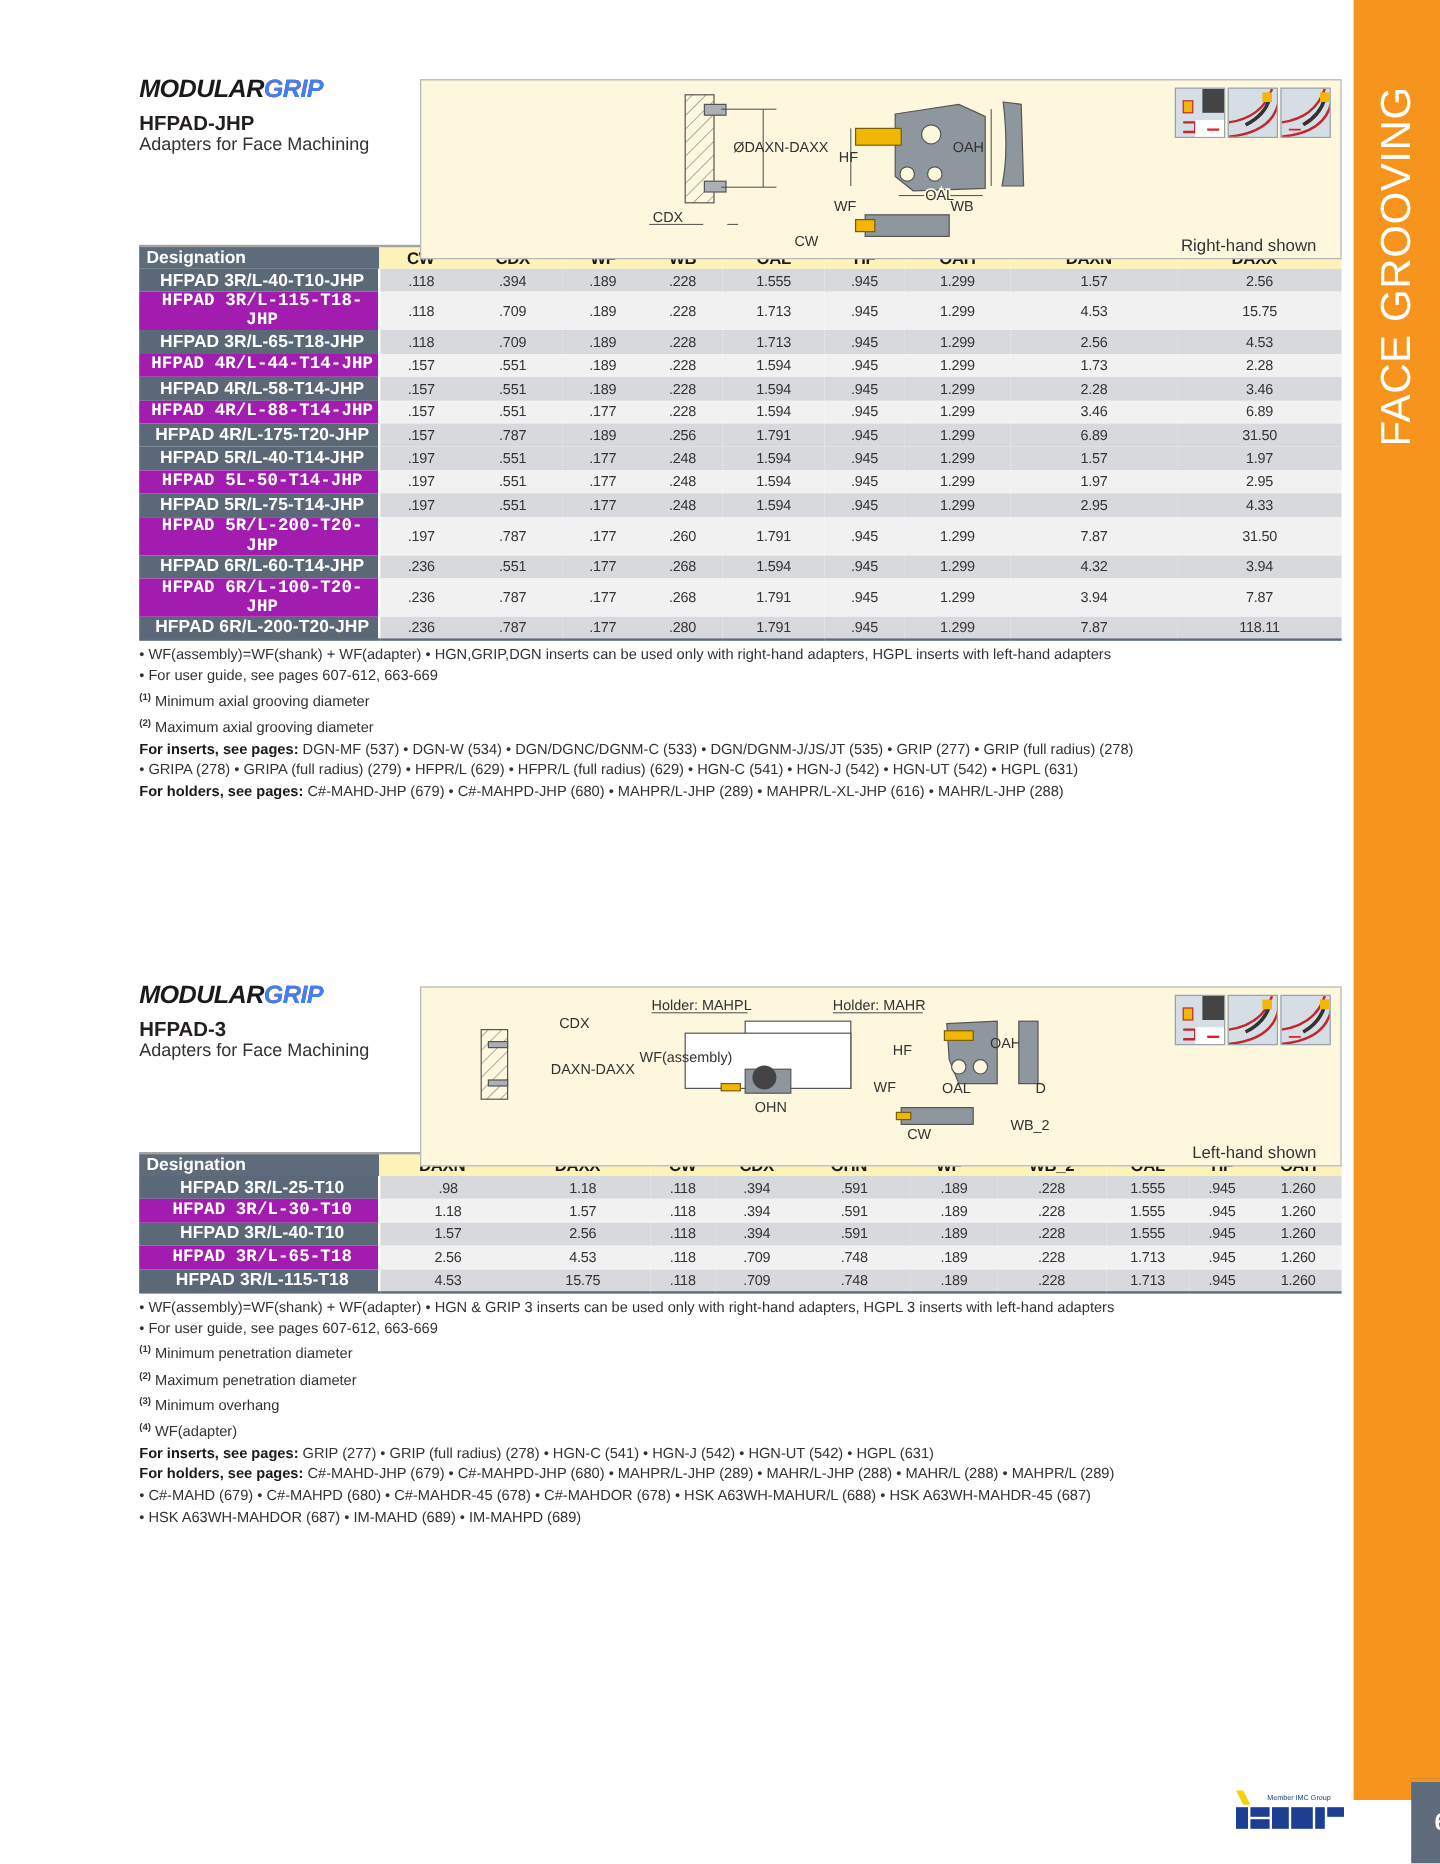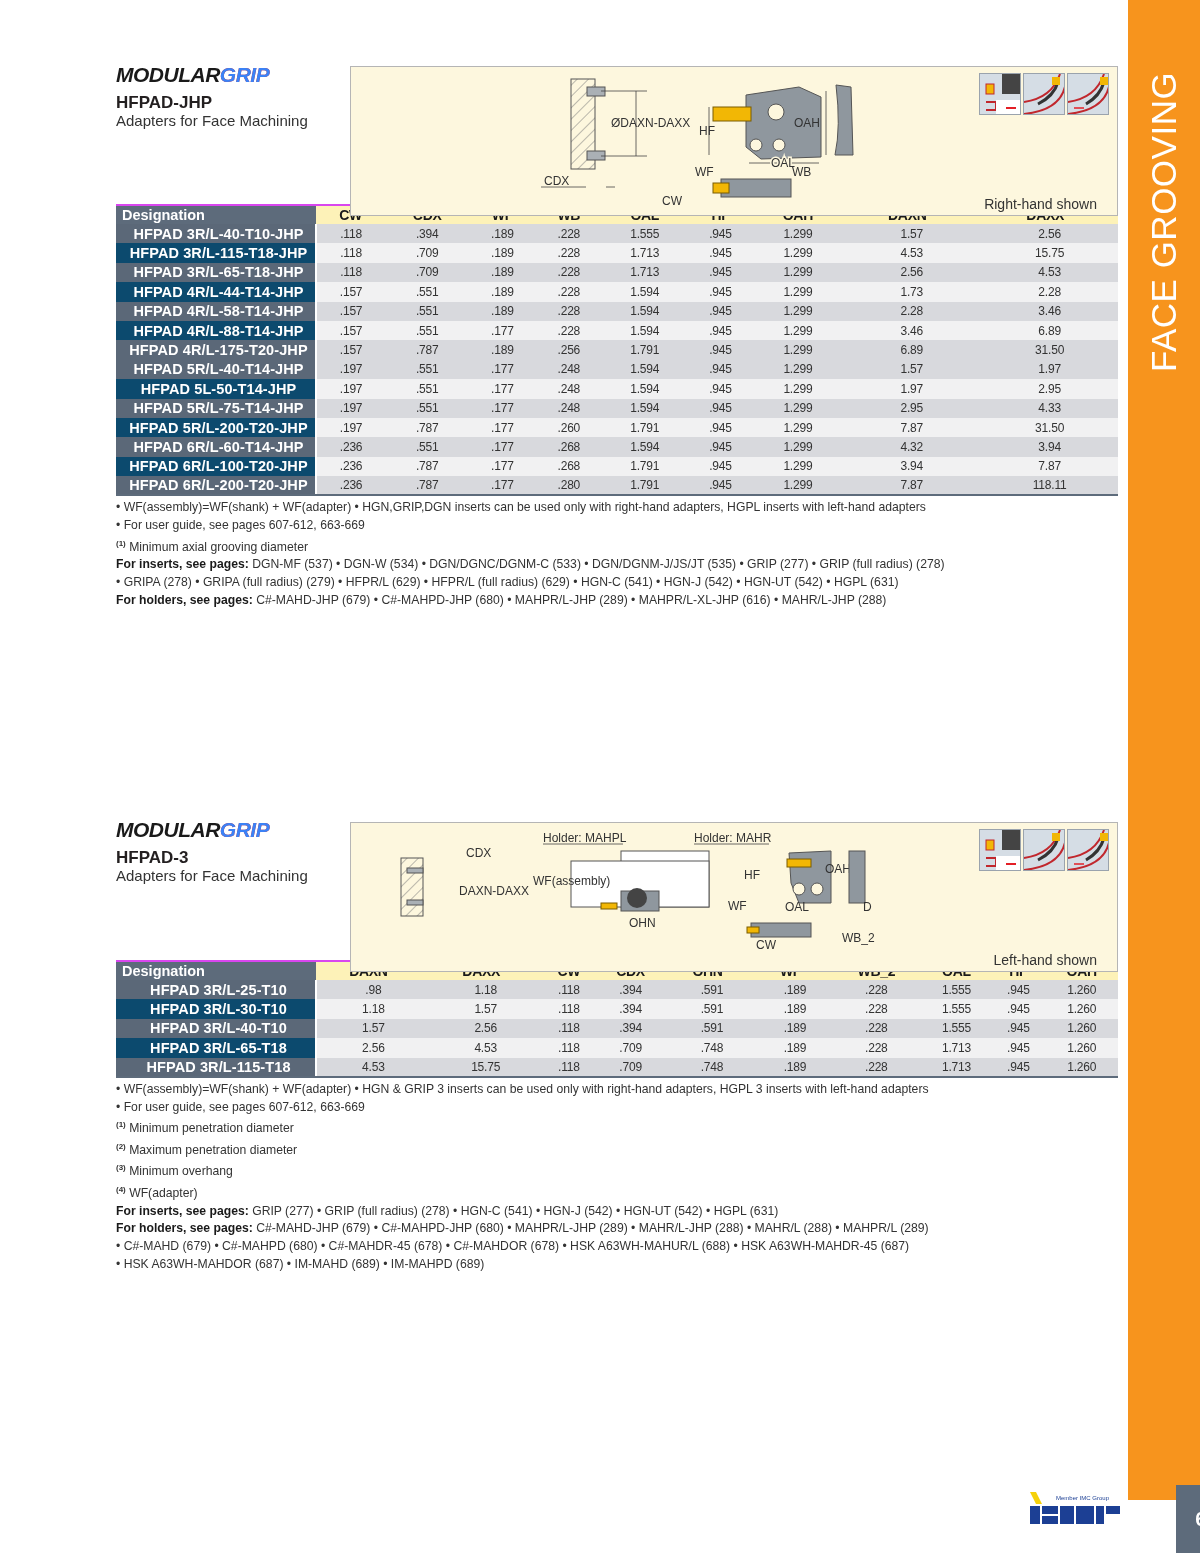--- a/index.html
+++ b/index.html
@@ -31,23 +31,23 @@
   
   table.spec { border-collapse: collapse; width: 1002px; font-size: 12px; }
   table.spec th { background: #fdf2b8; font-weight: bold; font-size: 14px; height: 19px; text-align: center; color: #1a1a1a; font-family: "Liberation Sans", sans-serif; letter-spacing: -0.3px; }
   table.spec th sup { font-size: 8px; vertical-align: super; }
   table.spec th.desig { background: #5d6b7b; color: #fff; text-align: left; padding-left: 6px; width: 200px; font-size: 14.5px; letter-spacing: 0; }
   table.spec td { text-align: center; height: 19.4px; color: #333; font-size: 12px; letter-spacing: -0.2px; }
   table.spec td.desig { background: #5d6b7b; color: #fff; font-weight: bold; text-align: center; padding-left: 6px; font-size: 14.5px; letter-spacing: 0.1px; border-right: 2px solid #fff; }
   table.spec tr.odd td { background: #d8d9dd; }
   table.spec tr.even td { background: #f1f1f2; }
   table.spec tr.odd td.desig { background: #5b6878; }
-  table.spec tr.even td.desig { background: #0c4a6e; }
+  table.spec tr.even td.desig { background: #a21caf; font-family: Liberation Mono, monospace; }
   table.spec tbody tr:last-child td { border-bottom: 2px solid #5d6b7b; }
-  table.spec thead tr { border-top: 2px solid #d946ef; }
+  table.spec thead tr { border-top: 2px solid #a3a3a3; }
 
   .notes { font-size: 12.2px; line-height: 17.6px; color: #333; margin-top: 3px; }
   .notes .line { white-space: nowrap; }
   .notes b { color: #1a1a1a; }
   .notes sup { font-size: 8px; font-weight: bold; }
 </style>
 </head>
 <body>
 
 <div class="side-tab"></div>
@@ -329,20 +329,21 @@
           <td>7.87</td>
           <td>118.11</td>
         </tr>
       </tbody>
   </table>
 
   <div class="notes" id="notes-0">
       <div class="line"><span>•  WF(assembly)=WF(shank) + WF(adapter)   •  HGN,GRIP,DGN inserts can be used only with right-hand adapters, HGPL inserts with left-hand adapters</span></div>
       <div class="line"><span>•  For user guide, see pages 607-612, 663-669</span></div>
       <div class="line"><sup>(1)</sup><span> Minimum axial grooving diameter</span></div>
+      <div class="line"><sup>(2)</sup><span> Maximum axial grooving diameter</span></div>
       <div class="line"><b>For inserts, see pages:</b><span> DGN-MF (537) • DGN-W (534) • DGN/DGNC/DGNM-C (533) • DGN/DGNM-J/JS/JT (535) • GRIP (277) • GRIP (full radius) (278)</span></div>
       <div class="line"><span>•  GRIPA (278) • GRIPA (full radius) (279) • HFPR/L (629) • HFPR/L (full radius) (629) • HGN-C (541) • HGN-J (542) • HGN-UT (542) • HGPL (631)</span></div>
       <div class="line"><b>For holders, see pages:</b><span> C#-MAHD-JHP (679) • C#-MAHPD-JHP (680) • MAHPR/L-JHP (289) • MAHPR/L-XL-JHP (616) • MAHR/L-JHP (288)</span></div>
     </div>
 </div>
 
 <div class="section" style="top:819px;">
   <div class="brand">
     <span class="b1">MODULAR</span><span class="b2">GRIP</span>
   </div>

